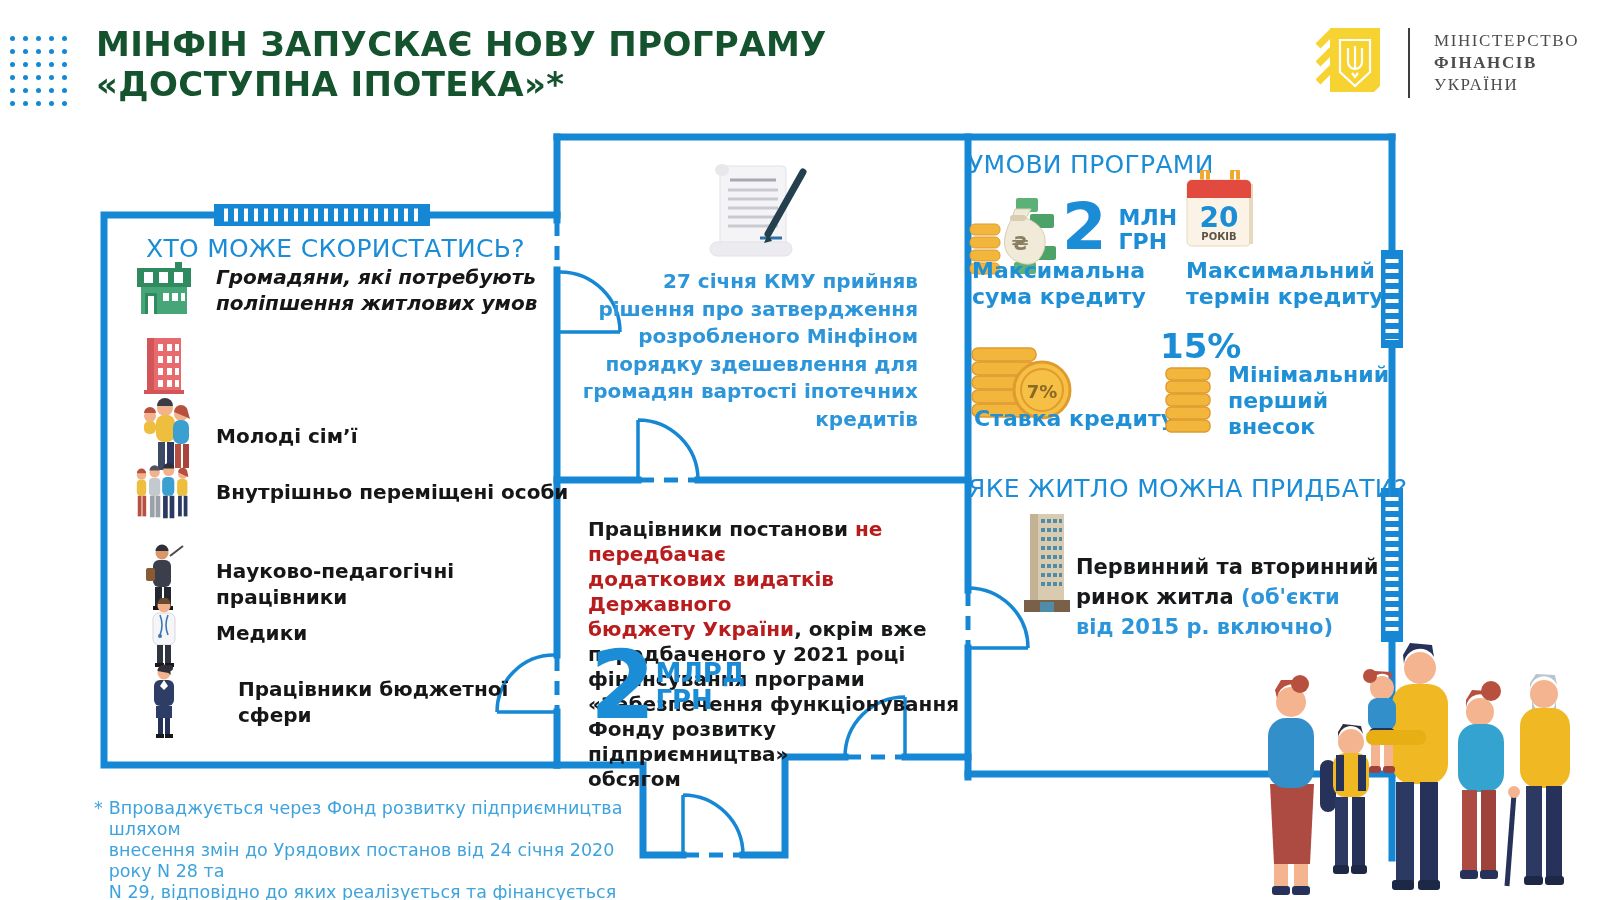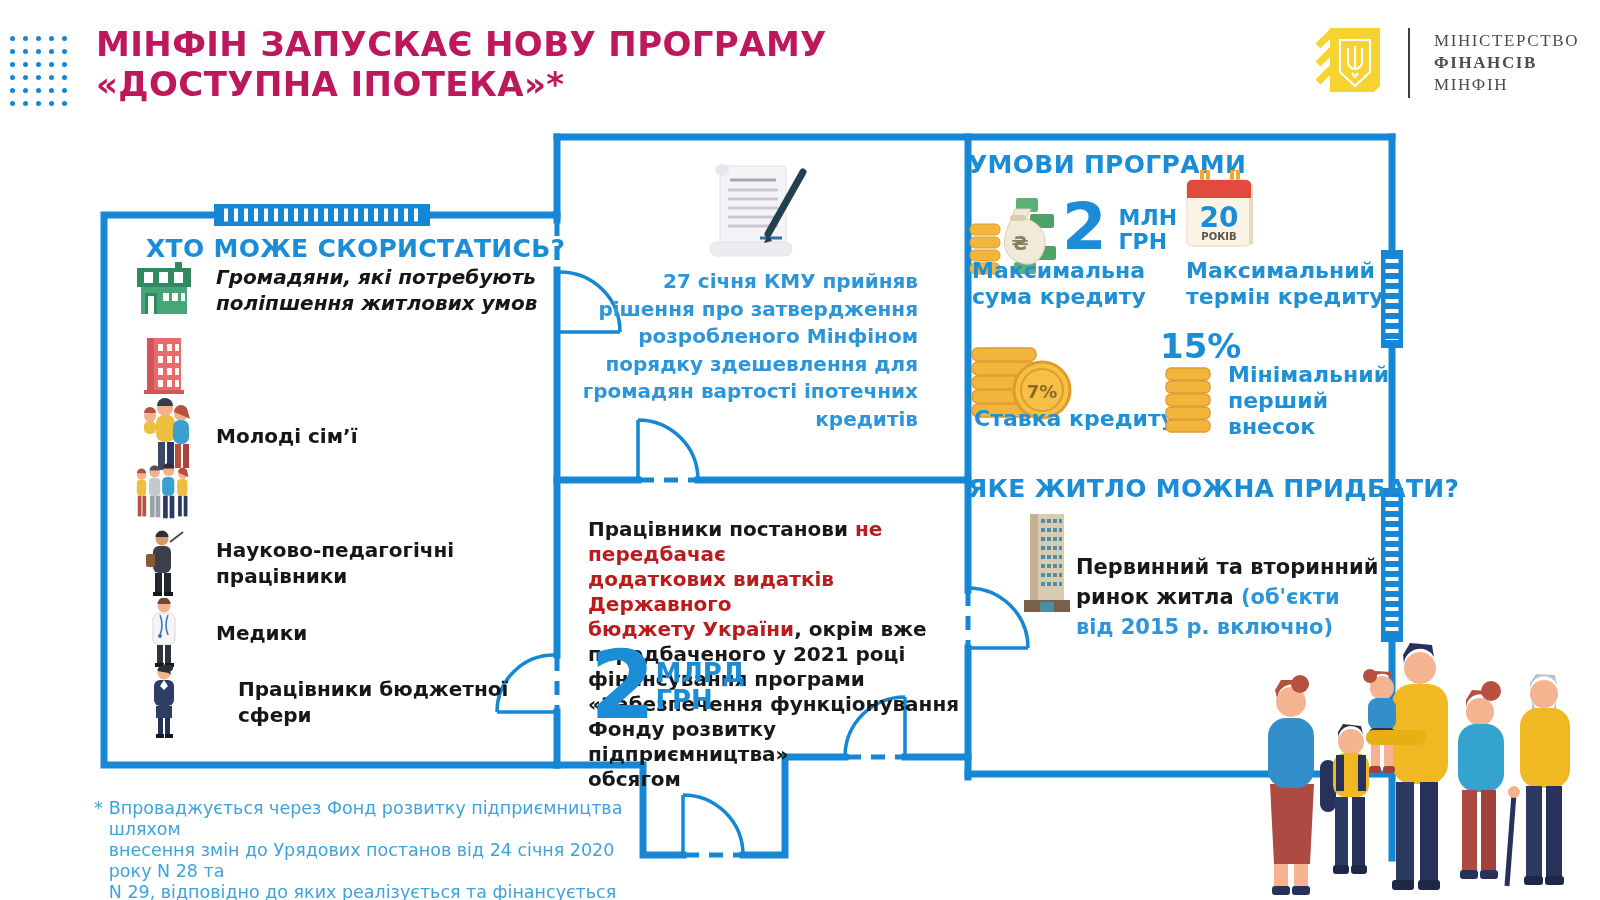--- a/index.html
+++ b/index.html
@@ -2,28 +2,28 @@
 <html><head>
 <meta charset="utf-8">
 <style>
   html,body{margin:0;padding:0;background:#fff;}
   body{width:1600px;height:900px;position:relative;overflow:hidden;
        font-family:"DejaVu Sans","Liberation Sans",sans-serif;color:#17181a;}
   .abs{position:absolute;}
   .pre{white-space:pre-line;}
   
   .page-title{left:96px;top:24px;font-size:34px;line-height:40px;font-weight:800;
-              color:#be185d;letter-spacing:.4px;}
+              color:#14532d;letter-spacing:.4px;}
   .ministry{left:1316px;top:24px;display:flex;align-items:center;gap:24px;}
   .ministry-text{font-family:"Liberation Serif","DejaVu Serif",serif;font-size:17px;
                  line-height:22px;letter-spacing:1.6px;color:#4a4c4e;}
   .ministry-text .b2{font-weight:700;}
   .vsep{width:2px;height:70px;background:#3c3e40;}
   
-  .h-blue{font-weight:700;font-size:25px;color:#1b8cd6;letter-spacing:.3px;}
+  .h-blue{font-weight:400;font-size:25px;color:#1b8cd6;letter-spacing:.3px;}
   
   .who-row{position:absolute;left:134px;display:flex;align-items:center;gap:22px;}
   .who-icon{width:60px;display:flex;justify-content:center;flex:0 0 60px;}
   .who-label{font-size:20px;line-height:26px;font-weight:600;color:#161616;white-space:pre-line;}
   
   .decision-text{left:573px;top:268px;width:345px;text-align:right;font-size:20px;
                  line-height:27.5px;font-weight:700;color:#2d96da;}
   .impl-text{left:588px;top:492px;width:380px;font-size:20px;line-height:25px;font-weight:600;}
   .impl-text .blk{color:#17181a;}
   .impl-text .blu{color:#b91c1c;}
@@ -145,21 +145,21 @@
       <path d="M24,16 H54 V48 L39,62 L24,48 Z"></path>
       <path d="M32,24 V38 a7,7 0 0 0 7,7 a7,7 0 0 0 7,-7 V24"></path>
       <path d="M39,22 V45"></path>
       <path d="M36,49 L39,53 L42,49"></path>
     </g>
   </svg>
   <div class="vsep"></div>
   <div class="ministry-text">
     <div>МІНІСТЕРСТВО</div>
     <div class="b2">ФІНАНСІВ</div>
-    <div>МІНФІН</div>
+    <div>УКРАЇНИ</div>
   </div>
 </div>
 
 <div class="abs h-blue" style="left:146px;top:234px;">ХТО МОЖЕ СКОРИСТАТИСЬ?</div>
 
 <div class="who-row" style="top:262px;font-style:italic;">
   <span class="who-icon">
     <svg width="58" height="56" viewBox="0 0 58 56">
       <rect x="40" y="0" width="7" height="10" fill="#2f8a5f"></rect>
       <rect x="2" y="6" width="54" height="19" fill="#2f8a5f"></rect>
@@ -246,23 +246,24 @@
           <rect x="31" y="34" width="5" height="24" fill="#2c3a63"></rect>
           <rect x="38" y="34" width="5" height="24" fill="#2c3a63"></rect>
         <circle cx="52" cy="11" r="5" fill="#f2b28c"></circle>
           <path d="M47,9 a5,5 0 0 1 10,0 l1,5 -3,-1 z" fill="#b8503f"></path>
         <rect x="46" y="16" width="11" height="18" rx="4" fill="#eebf3f"></rect>
           <rect x="47" y="34" width="4" height="22" fill="#2c3a63"></rect>
           <rect x="53" y="34" width="4" height="22" fill="#2c3a63"></rect>
       </g>
     </svg>
   </span>
-</div>
-
-<div class="who-row" style="top:530px;">
+  <span class="who-label">Внутрішньо переміщені особи</span>
+</div>
+
+<div class="who-row" style="top:544px;align-items:flex-end;">
   <span class="who-icon">
     <svg width="42" height="66" viewBox="0 0 42 66">
       <line x1="27" y1="12" x2="40" y2="2" stroke="#4a4a52" stroke-width="2"></line>
       <circle cx="19" cy="9" r="6.5" fill="#d9986a"></circle>
         <path d="M12.5,7 a6.5,6.5 0 0 1 13,0" fill="#2e2f38"></path>
       <rect x="10" y="16" width="18" height="27" rx="6" fill="#3a3f4b"></rect>
       <rect x="3" y="24" width="9" height="13" rx="2" fill="#8a5a33"></rect>
       <rect x="12" y="43" width="7" height="20" fill="#23272f"></rect>
         <rect x="21" y="43" width="7" height="20" fill="#23272f"></rect>
       <rect x="10" y="62" width="9" height="4" fill="#17181a"></rect>

